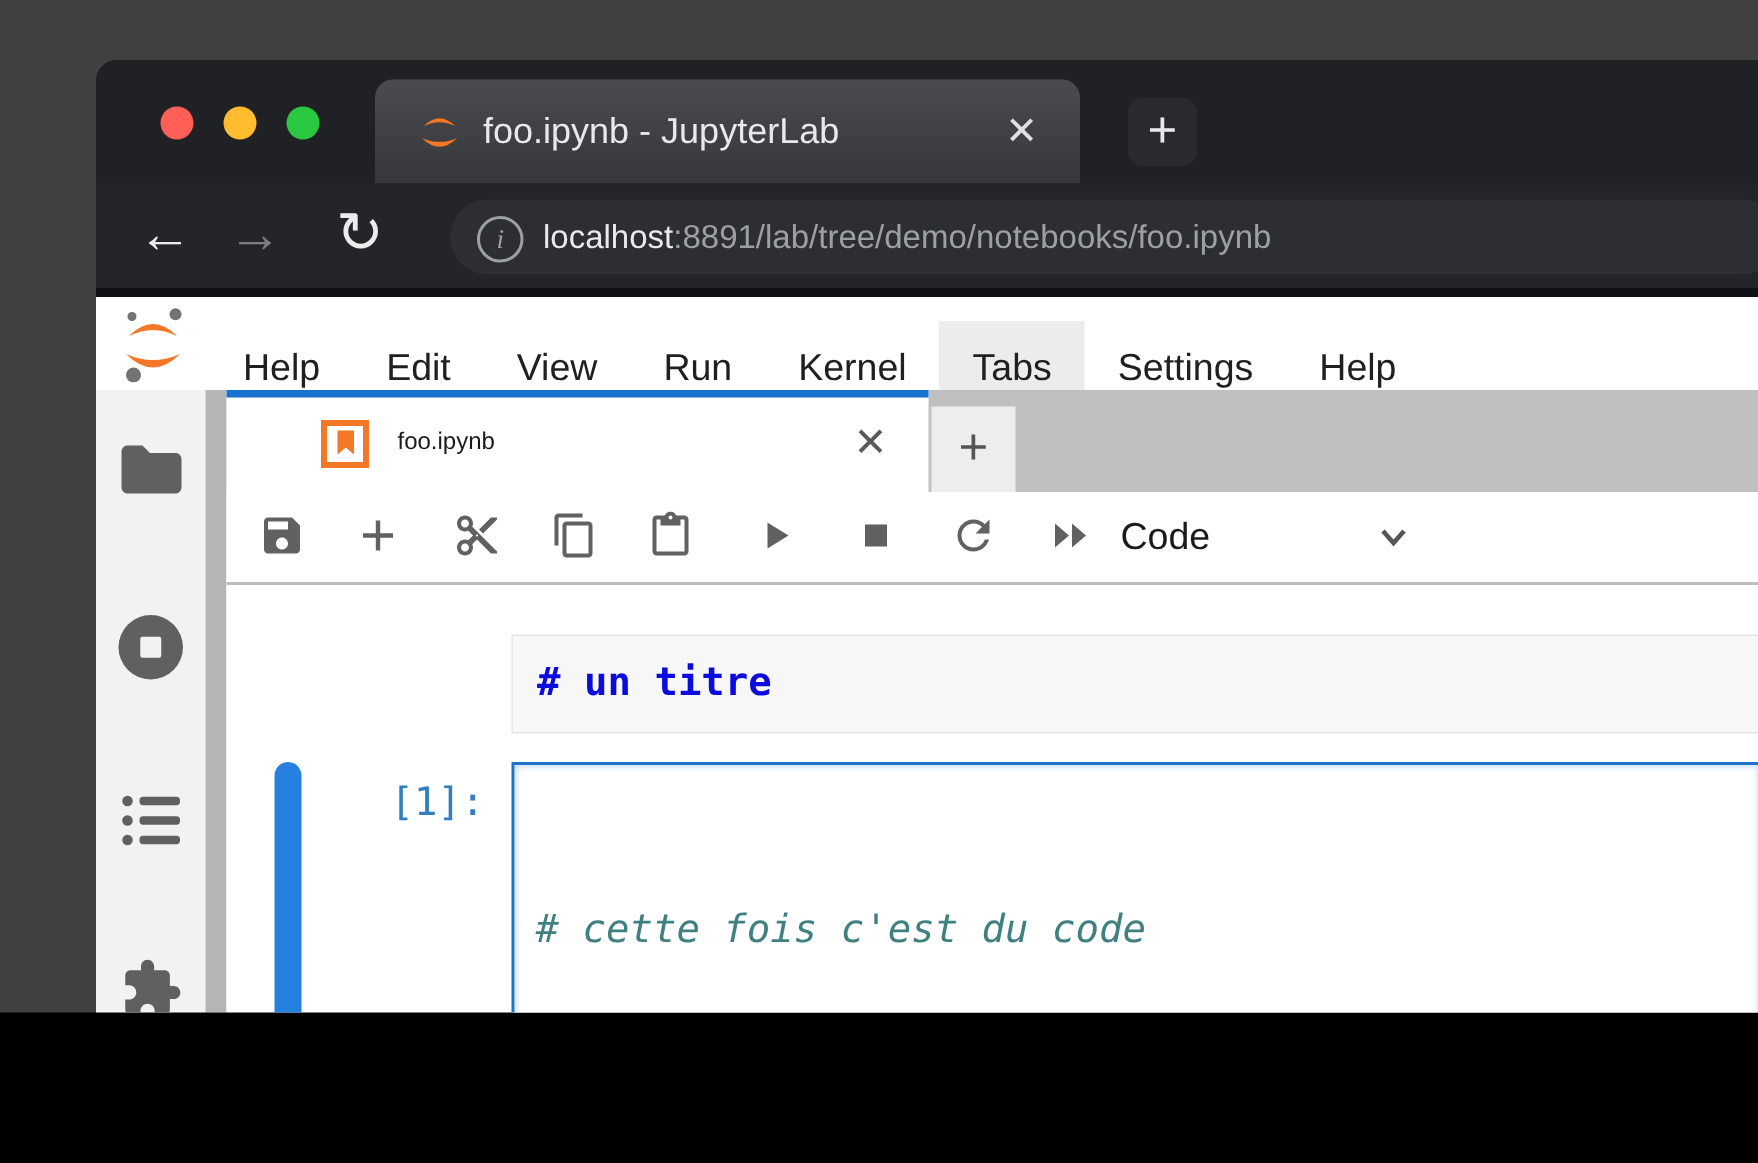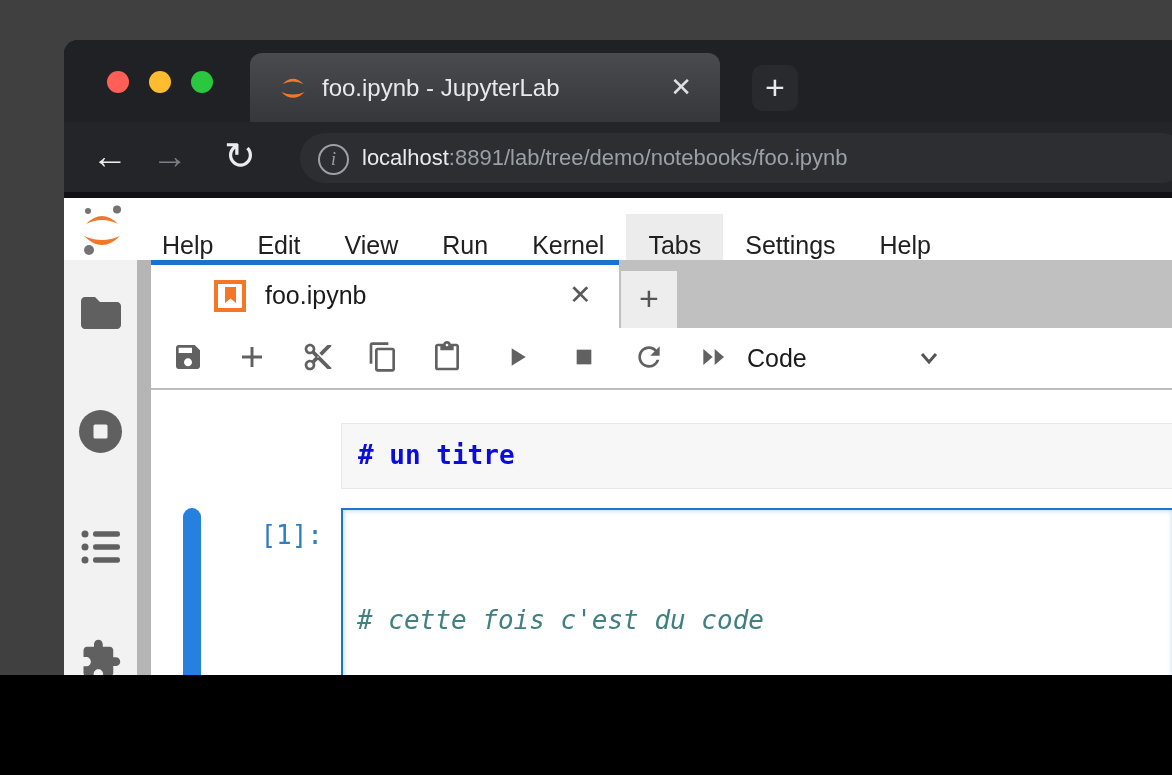--- a/index.html
+++ b/index.html
@@ -54,21 +54,21 @@
   .sidebar{position:absolute;left:0;top:0;bottom:0;width:73px;background:#f2f2f2;}
   .sideicon{position:absolute;left:0;width:73px;text-align:center;}
   .splitter{position:absolute;left:73px;top:0;bottom:0;width:14px;background:#b5b5b5;}
   .dock{position:absolute;left:87px;top:0;right:0;bottom:0;}
 
   .doctabbar{position:absolute;left:0;top:0;right:0;height:68px;background:#c0c0c0;}
   .doctab{position:absolute;left:0;top:0;width:468px;height:63px;background:#fff;
     border-top:5px solid #1873d0;}
   .doctab .nbicon{position:absolute;left:62px;top:14px;width:34px;height:34px;}
   .doctab .dlabel{position:absolute;left:114px;top:0;height:63px;line-height:60px;
-    font-size:25px;color:#1a1a1a;}
+    font-size:16px;color:#1a1a1a;}
   .doctab .dclose{position:absolute;left:418px;top:0;height:63px;line-height:60px;
     font-size:27px;color:#5a5a5a;}
   .addtab{position:absolute;left:470px;top:11px;width:56px;height:57px;background:#ededed;
     text-align:center;line-height:55px;font-size:34px;color:#555;}
 
   .toolbar{position:absolute;left:0;top:68px;right:0;height:60px;background:#fff;
     border-bottom:2px solid #bdbdbd;}
   .tbtn{position:absolute;top:13px;width:34px;height:34px;}
   .tbtn svg{display:block;margin:auto;}
   .celltype{position:absolute;left:596px;top:0;height:60px;line-height:60px;font-size:25px;

